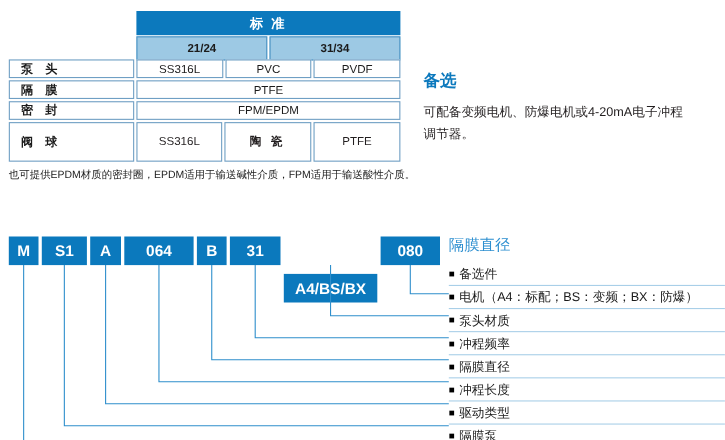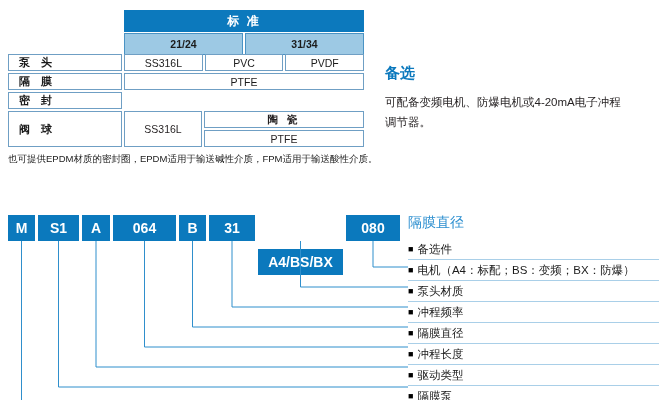--- a/index.html
+++ b/index.html
@@ -27,21 +27,21 @@
     font-size:10.5px;color:#1b1b1b;display:flex;align-items:center;justify-content:center;}
   .v3{flex:1;}
   .vfull{width:240px;}
   .split-wrap{display:flex;gap:2px;height:36px;margin-bottom:2px;}
   .split-left{display:flex;flex-direction:column;gap:2px;width:114px;}
   .sl-cell{flex:1;border:1px solid #6f9fc4;background:#fff;box-sizing:border-box;
     font-size:11px;font-weight:bold;color:#1b1b1b;display:flex;align-items:center;
     padding-left:10px;letter-spacing:4px;text-align:right;}
   .span-cell{width:78px;border:1px solid #6f9fc4;background:#fff;box-sizing:border-box;
     font-size:10.5px;display:flex;align-items:center;justify-content:center;}
-  .split-right{display:flex;flex-direction:column;gap:2px;width:160px;}
+  .split-right{display:flex;flex-direction:row;gap:2px;width:160px;}
   .sr-cell{flex:1;border:1px solid #6f9fc4;background:#fff;box-sizing:border-box;
     font-size:10.5px;display:flex;align-items:center;justify-content:center;}
   .sr-cell.cn{font-weight:bold;letter-spacing:3px;}
   #tbl-note{position:absolute;left:8px;top:153px;width:390px;
     font-size:9.5px;color:#1b1b1b;white-space:nowrap;}
   
   #options{position:absolute;left:385px;top:64px;width:265px;}
   #opt-title{font-size:15px;font-weight:bold;color:#0c79bd;margin-bottom:9px;}
   #opt-body{font-size:11.5px;line-height:1.75;color:#231f20;width:245px;}
   
@@ -79,20 +79,21 @@
       <div class="val-cell v3">PVDF</div>
     </div>
 
     <div class="brow">
       <div class="lbl-cell">隔 膜</div>
       <div class="val-cell vfull">PTFE</div>
     </div>
 
     <div class="brow">
       <div class="lbl-cell">密 封</div>
+      <div class="val-cell vfull">FPM/EPDM</div>
     </div>
 
     <div class="split-wrap">
       <div class="split-left">
         <div class="sl-cell">阀 球</div>
       </div>
       <div class="span-cell">SS316L</div>
       <div class="split-right">
         <div class="sr-cell cn">陶 瓷</div>
         <div class="sr-cell">PTFE</div>

